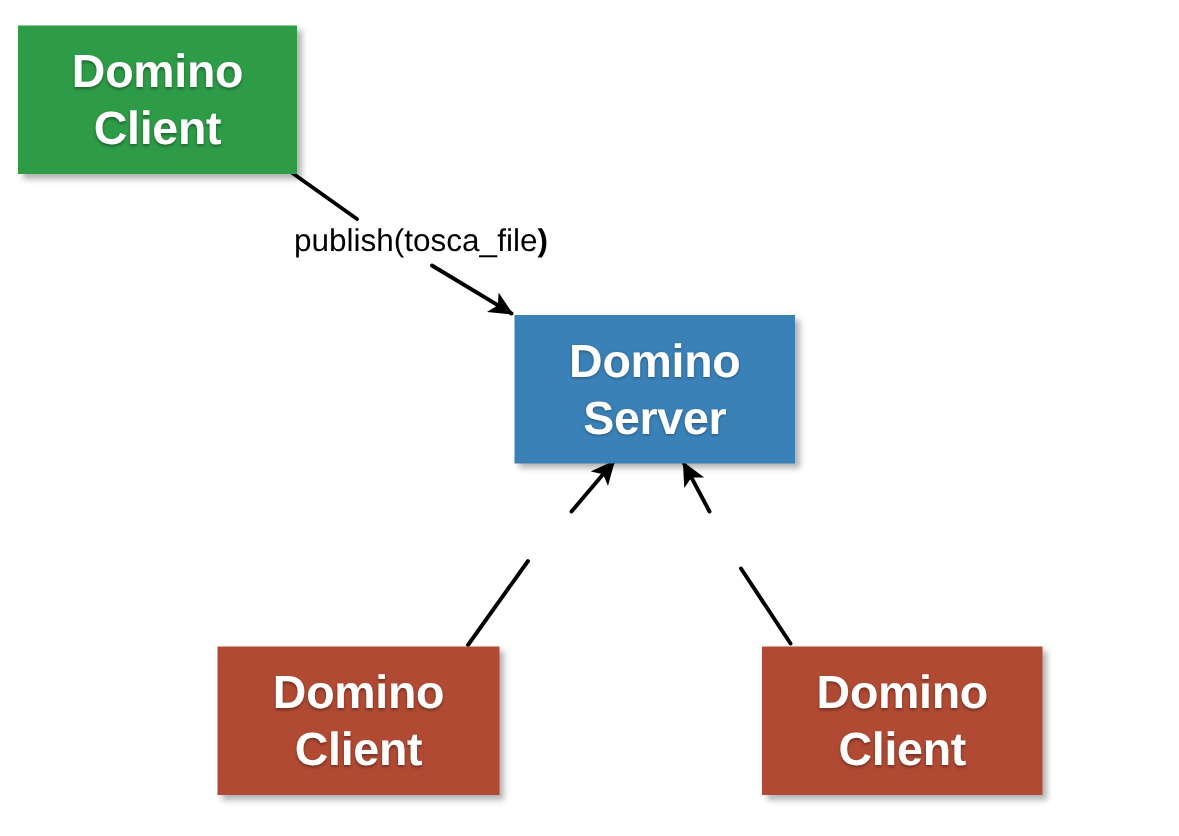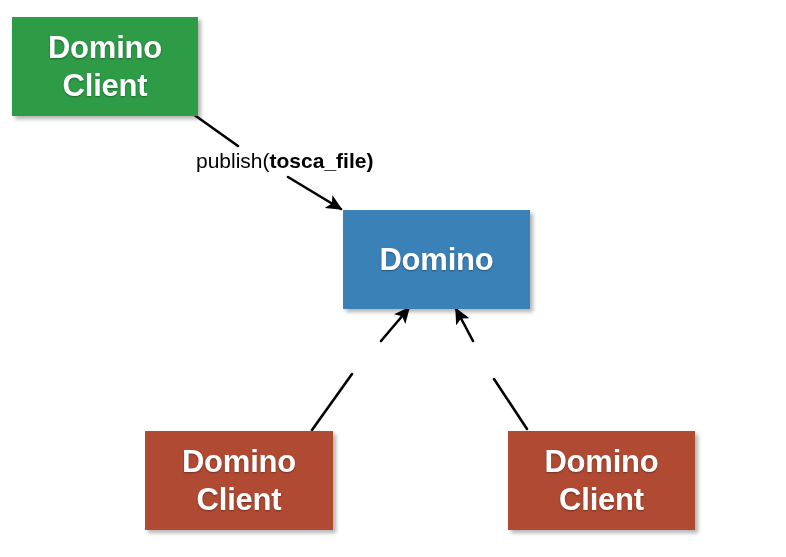--- a/index.html
+++ b/index.html
@@ -61,21 +61,21 @@
   }
   .edge-label {
     position: absolute;
     white-space: nowrap;
     font-family: "Liberation Sans", sans-serif;
     font-size: 21px;
     color: #000000;
     line-height: 1;
   }
   .edge-label .fn   { font-weight: normal; }
-  .edge-label .args { font-weight: bold; }
+  .edge-label .args { font-weight: normal; }
   .edge-label .par  { font-weight: bold; }
   #label-publish   { left: 196px; top: 150px; }
   #label-subscribe-left  { left: 62px;  top: 351px; }
   #label-subscribe-right { left: 443px; top: 351px; }
 </style>
 </head>
 <body>
 
 <div id="canvas">
 
@@ -102,20 +102,21 @@
     </g>
   </svg>
 
   <div class="node-box" id="node-client-publisher">
     <span class="ln">Domino</span>
     <span class="ln">Client</span>
   </div>
 
   <div class="node-box" id="node-server">
     <span class="ln">Domino</span>
+    <span class="ln">Server</span>
   </div>
 
   <div class="node-box" id="node-client-subscriber-left">
     <span class="ln">Domino</span>
     <span class="ln">Client</span>
   </div>
 
   <div class="node-box" id="node-client-subscriber-right">
     <span class="ln">Domino</span>
     <span class="ln">Client</span>

